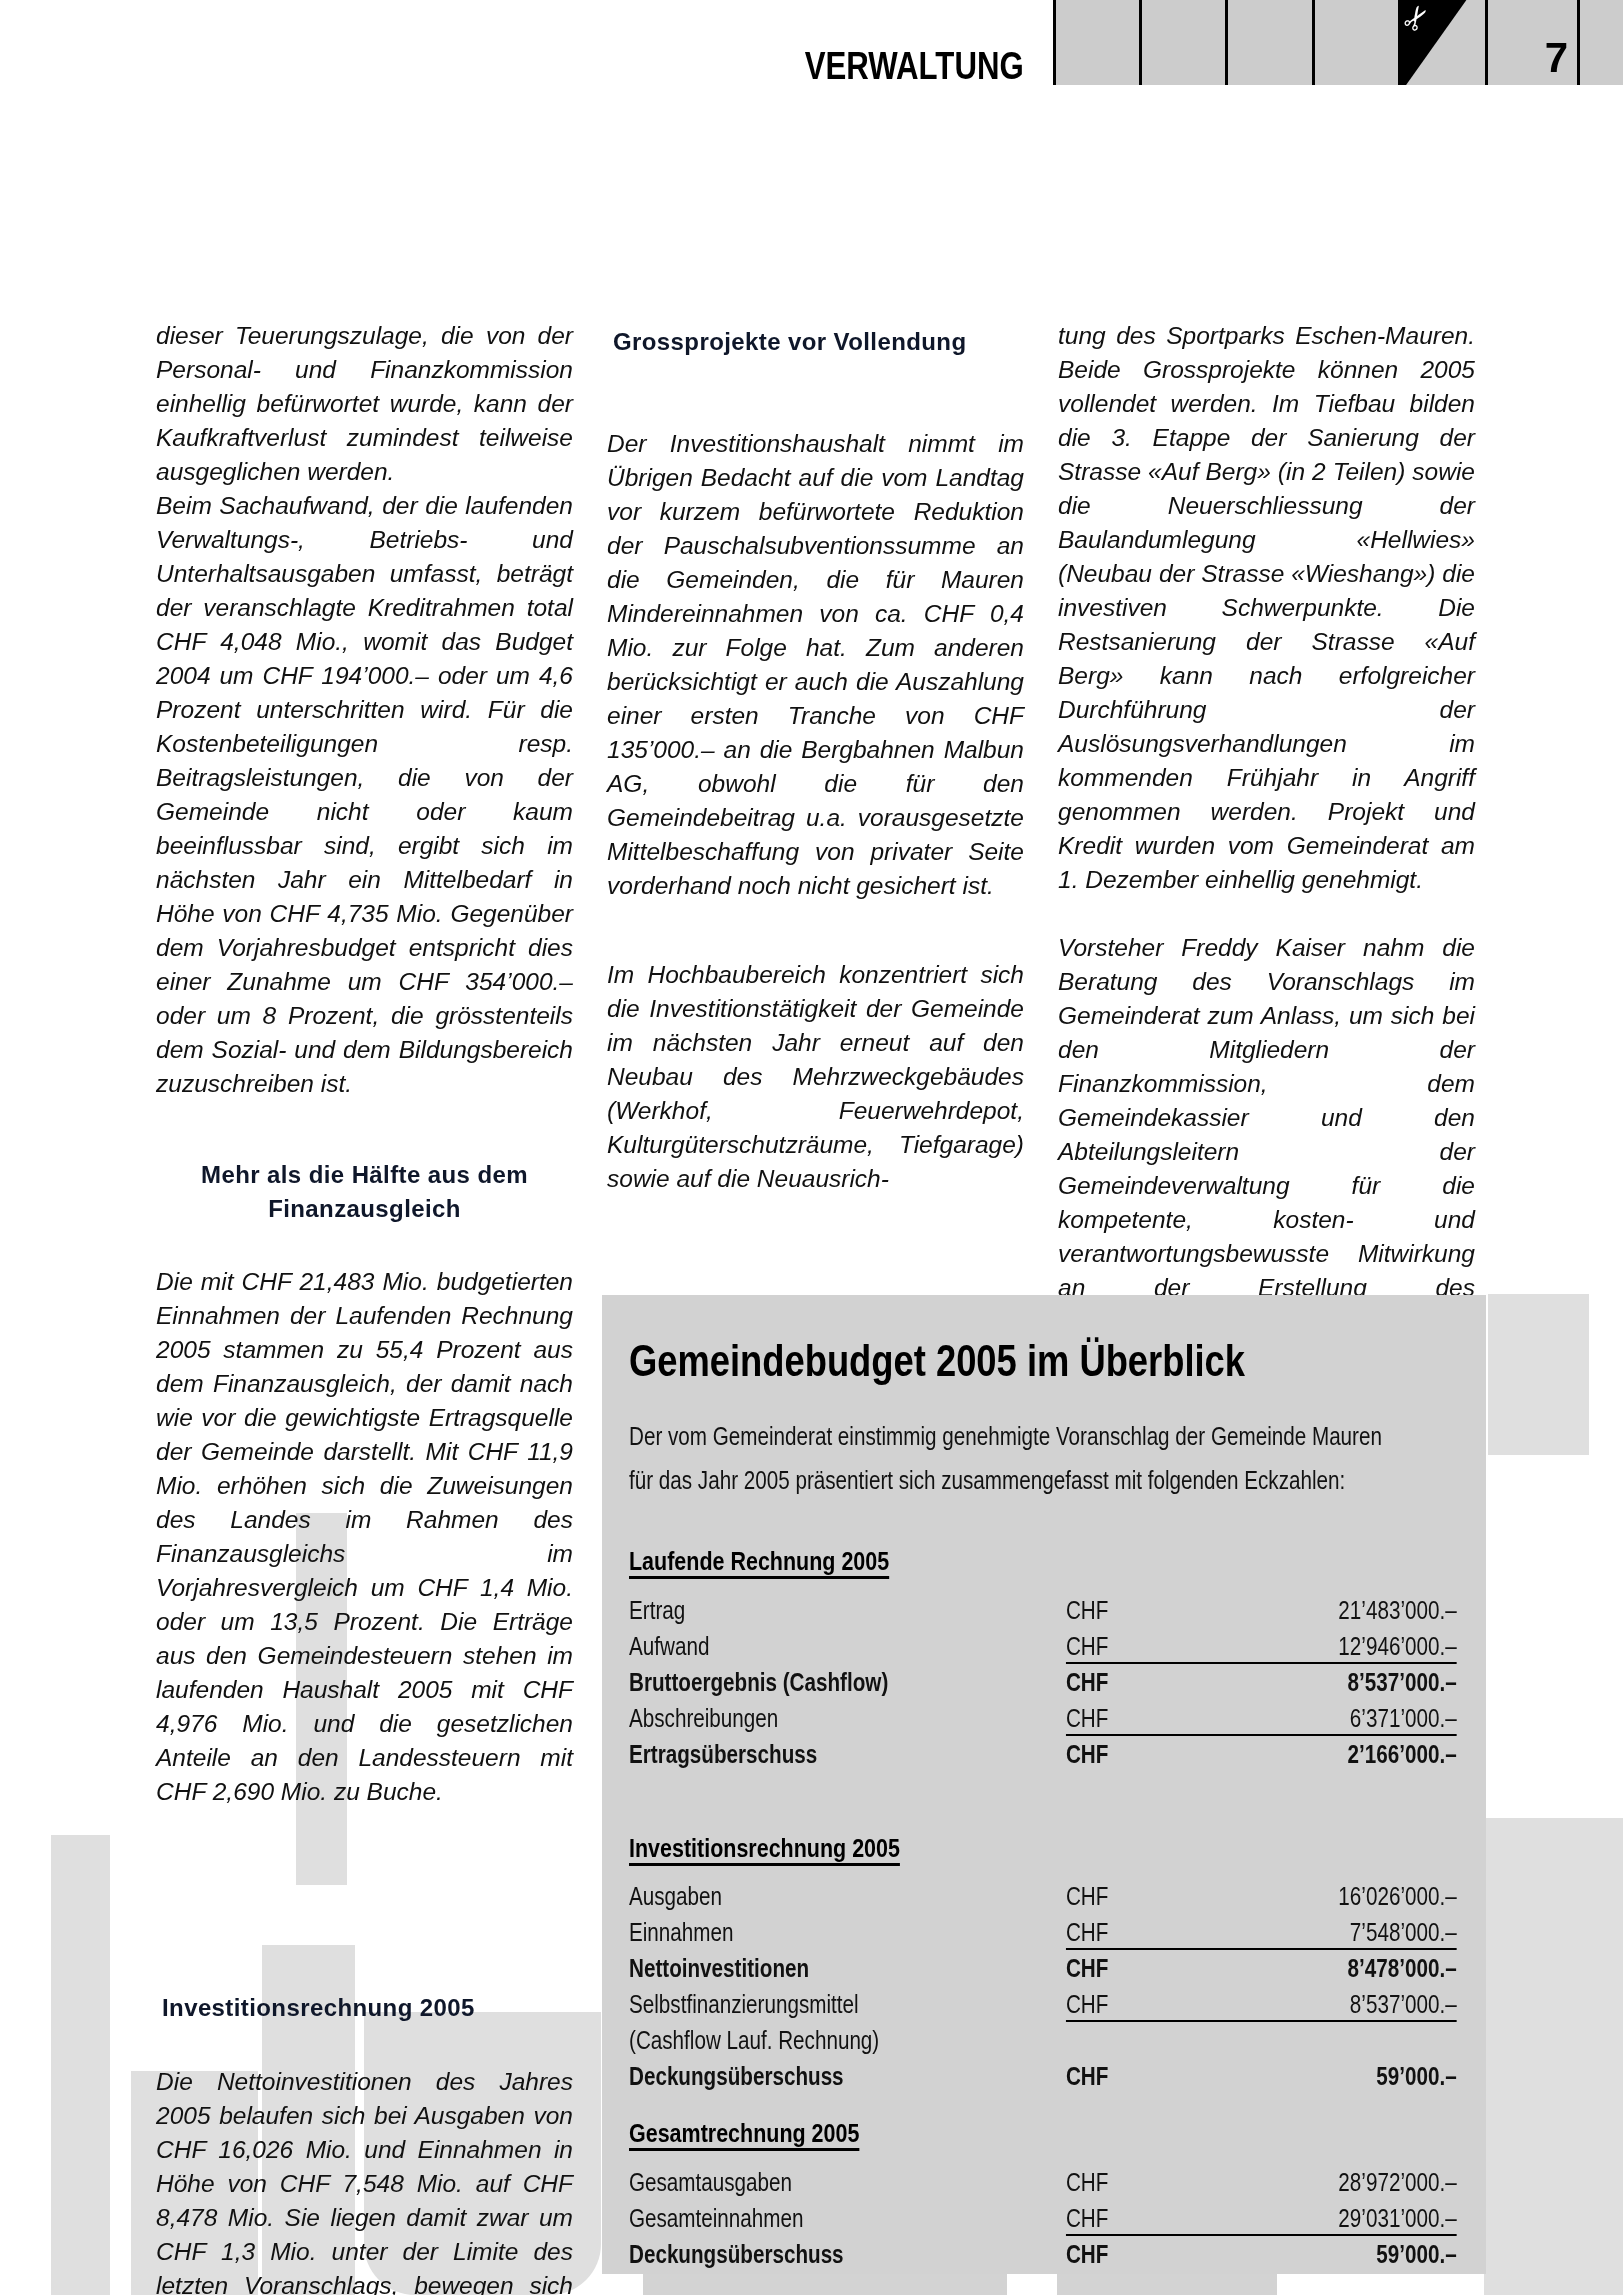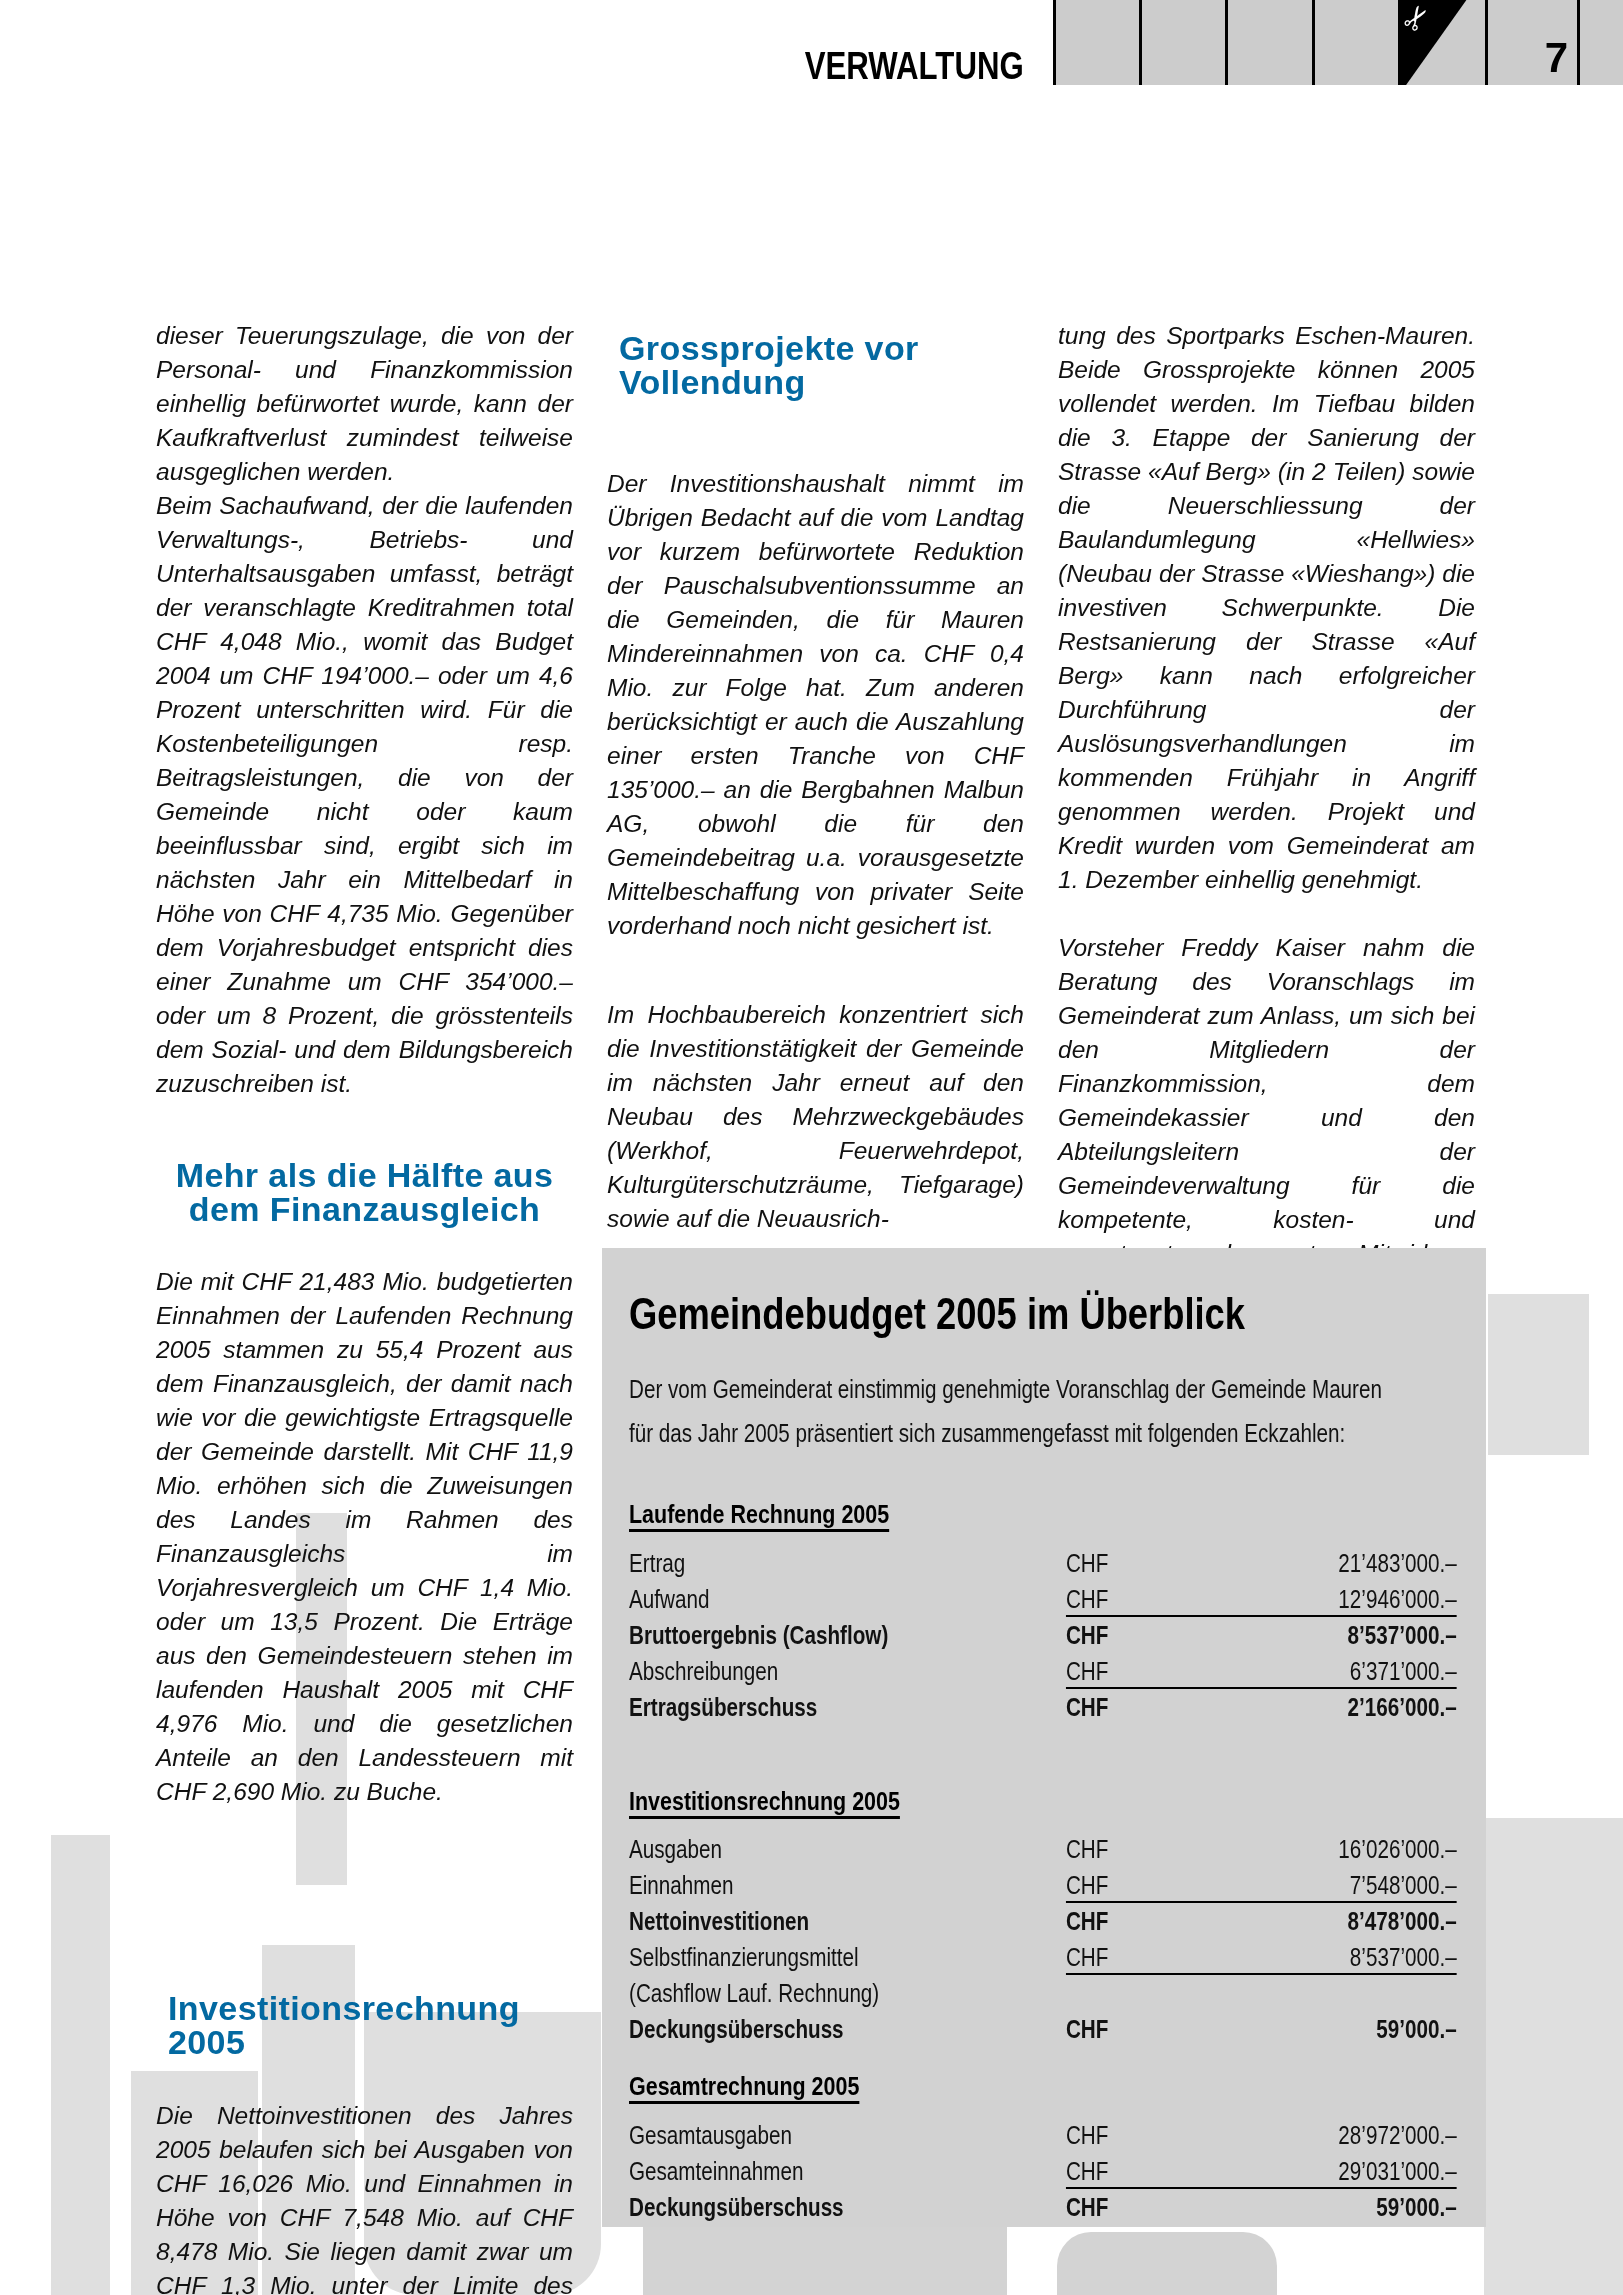--- a/index.html
+++ b/index.html
@@ -24,31 +24,31 @@
   .sectiontitle{position:absolute;right:599px;top:46px;font-size:39px;font-weight:700;
                 letter-spacing:0px;color:#000;transform:scaleX(0.8);transform-origin:right bottom;
                 line-height:1;z-index:3;white-space:nowrap;}
 
   
   .col{position:absolute;top:319px;width:417px;z-index:1;font-size:24.5px;line-height:34px;
        text-align:justify;}
   #col1{left:156px;} #col2{left:607px;} #col3{left:1058px;}
   .col .blk{margin:0;}
   .col p.body{margin:0;font-style:italic;}
-  .col h3.colhead{margin:12px;font-size:34px;line-height:34px;font-weight:700;text-align:left;
-                  letter-spacing:0.4px;color:#0369a1;}
+  .col h3.colhead{margin:6px;font-size:24px;line-height:34px;font-weight:700;text-align:left;
+                  letter-spacing:0.4px;color:#0f172a;}
   #col1 .blk:nth-child(3){margin-top:57px;margin-bottom:39px;text-align:center;}
   #col1 .blk:nth-child(5){margin-top:182px;margin-bottom:40px;}
   #col1 .blk:nth-child(7){margin-top:34px;}
   #col2 .blk:nth-child(2){margin-top:68px;margin-bottom:55px;}
   #col2 .blk:nth-child(4){margin-top:38px;}
   #col3 .blk:nth-child(2){margin-top:34px;}
 
   
-  .budgetbox{position:absolute;left:602px;top:1248px;width:884px;height:979px;
+  .budgetbox{position:absolute;left:602px;top:1295px;width:884px;height:979px;
              background:var(--box-bg,#d2d2d2);z-index:2;overflow:hidden;}
   .boxinner{position:absolute;left:27px;top:0;width:1002px;transform:scaleX(0.826);
             transform-origin:left top;}
   .btitle{margin:41px 0 0 0;font-size:44px;line-height:49px;font-weight:700;color:#000;
           letter-spacing:0px;}
   .bintro{margin:29px 0 0 0;font-size:25px;line-height:44px;max-width:930px;color:#111;}
   .bsec-head{font-size:26px;line-height:34px;font-weight:700;color:#000;
              text-decoration:underline;text-decoration-thickness:2.5px;text-underline-offset:6px;
              margin:59px 0 13.5px 0;}
   .bsec-head.s0{margin-top:42px;}

